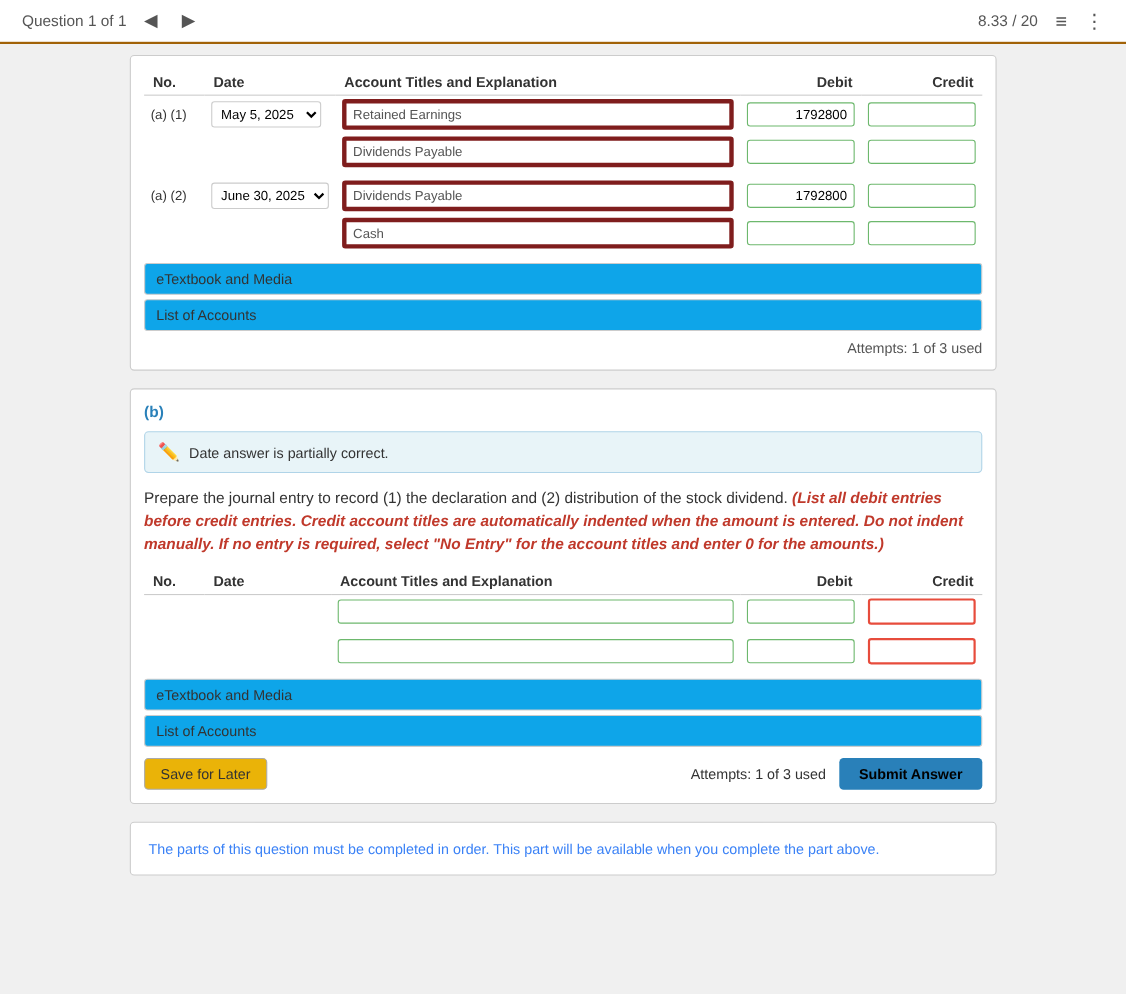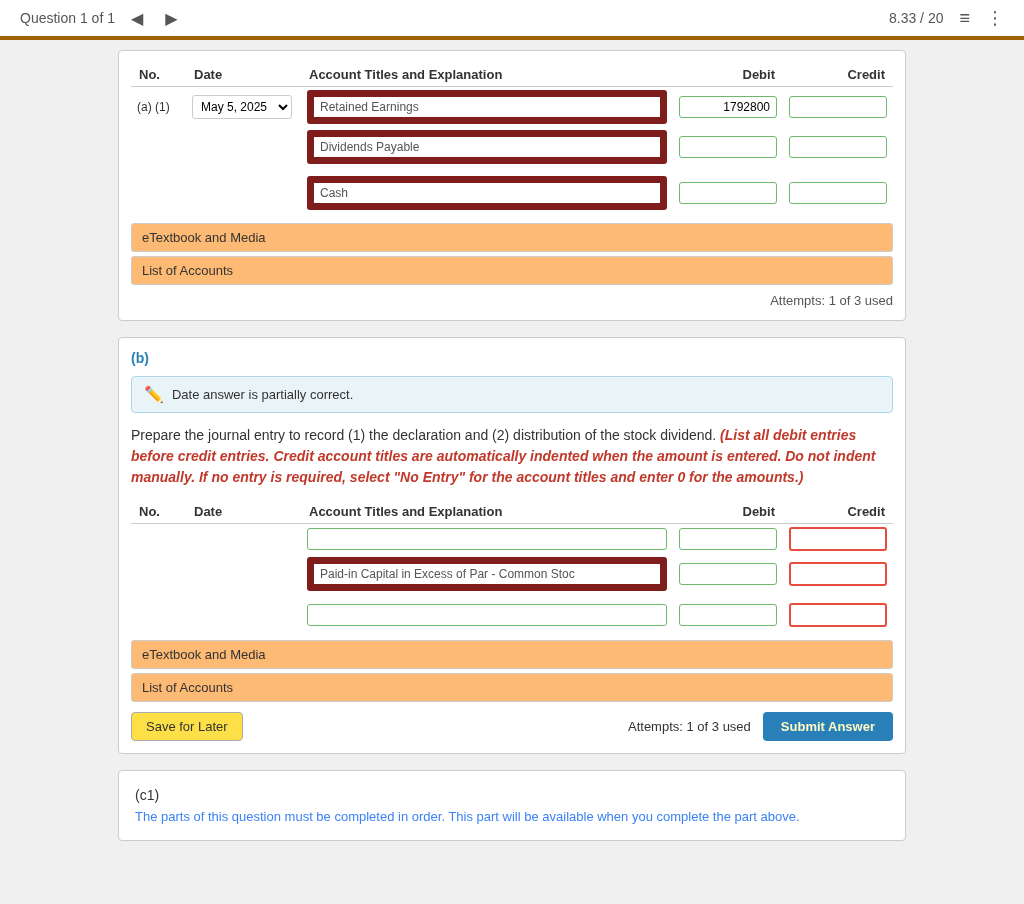--- a/index.html
+++ b/index.html
@@ -6,21 +6,21 @@
     body {
       font-family: Arial, sans-serif;
       font-size: 13px;
       background: #f0f0f0;
       color: #333;
     }
 
     
     .top-bar {
       background: #fff;
-      border-bottom: 4px solid #a16207;
+      border-bottom: 2px solid #a16207;
       display: flex;
       align-items: center;
       justify-content: space-between;
       padding: 8px 20px;
       height: 40px;
       gap: 13px;
     }
     .top-bar-left {
       display: flex;
       align-items: center;
@@ -104,21 +104,21 @@
       border-radius: 3px;
       padding: 3px 4px;
       font-size: 12px;
       background: #fff;
       cursor: pointer;
       min-width: 100px;
     }
 
     
     .account-input {
-      border: 7px solid #7f1d1d;
+      border: 4px solid #7f1d1d;
       border-radius: 3px;
       padding: 3px 6px;
       font-size: 12px;
       width: 100%;
       color: #555;
       background: #fff;
     }
     .account-input.empty {
       border: 1px solid #6db86d;
     }
@@ -145,21 +145,21 @@
       margin-top: 8px;
     }
     .footer-link {
       display: block;
       border: 1px solid #ccc;
       border-radius: 3px;
       padding: 6px 10px;
       margin-bottom: 4px;
       color: #333;
       font-size: 13px;
-      background: #fdba74;
+      background: #0ea5e9;
       cursor: pointer;
     }
 
     .attempts-text {
       text-align: right;
       font-size: 13px;
       color: #555;
       margin-top: 8px;
     }
 
@@ -203,37 +203,37 @@
     }
 
     
     .action-bar {
       display: flex;
       justify-content: space-between;
       align-items: center;
       margin-top: 10px;
     }
     .save-btn {
-      background: #fde047;
+      background: #eab308;
       border: 1px solid #aaa;
       border-radius: 4px;
       padding: 6px 14px;
       font-size: 13px;
       cursor: pointer;
       color: #333;
     }
 
     .submit-btn {
       background: #2980b9;
       border: none;
       border-radius: 4px;
       padding: 7px 18px;
       font-size: 13px;
       cursor: pointer;
-      color: #fef9c3;
+      color: #000000;
       font-weight: bold;
     }
 
     
     .section-c-card {
       background: #fff;
       border: 1px solid #ccc;
       border-radius: 4px;
       padding: 16px;
       margin-bottom: 16px;
@@ -317,20 +317,37 @@
             <input type="text" class="amount-input empty" value="" style="">
           </td>
           <td>
             <input type="text" class="amount-input empty" value="" style="">
           </td>
         </tr>
         <tr class="spacer-row">
             <td colspan="5"></td>
           </tr>
 
+        <tr>
+          <td class="row-label">(a) (2)</td>
+          <td>
+            <select class="date-select">
+              <option>June 30, 2025</option>
+            </select>
+          </td>
+          <td>
+            <input type="text" class="account-input" value="Dividends Payable" style="">
+          </td>
+          <td>
+            <input type="text" class="amount-input" value="1792800" style="">
+          </td>
+          <td>
+            <input type="text" class="amount-input empty" value="" style="">
+          </td>
+        </tr>
 
         <tr>
           <td></td>
           <td></td>
           <td>
             <input type="text" class="account-input" value="Cash" style="">
           </td>
           <td>
             <input type="text" class="amount-input empty" value="" style="">
           </td>
@@ -381,33 +398,20 @@
             <input type="text" class="account-input empty" value="" style="">
           </td>
           <td>
             <input type="text" class="amount-input empty" value="" style="">
           </td>
           <td>
             <input type="text" class="amount-input red-border" value="" style="">
           </td>
         </tr>
 
-        <tr>
-          <td></td>
-          <td></td>
-          <td>
-            <input type="text" class="account-input" value="Paid-in Capital in Excess of Par - Common Stoc" style="color: rgb(85, 85, 85);">
-          </td>
-          <td>
-            <input type="text" class="amount-input empty" value="" style="">
-          </td>
-          <td>
-            <input type="text" class="amount-input red-border" value="" style="">
-          </td>
-        </tr>
         <tr class="spacer-row">
             <td colspan="5"></td>
           </tr>
 
 
         <tr>
           <td></td>
           <td></td>
           <td>
             <input type="text" class="account-input empty" value="" style="">
@@ -430,17 +434,16 @@
     <div class="action-bar">
       <button class="save-btn">Save for Later</button>
       <div style="display:flex;align-items:center;gap:12px;">
         <span>Attempts: 1 of 3 used</span>
         <button class="submit-btn">Submit Answer</button>
       </div>
     </div>
   </div>
 
   <div class="section-c-card">
-    <div class="section-c-label">(c1)</div>
     <p class="section-c-text">The parts of this question must be completed in order. This part will be available when you complete the part above.</p>
   </div>
 
 </div>
 
 </body></html>

